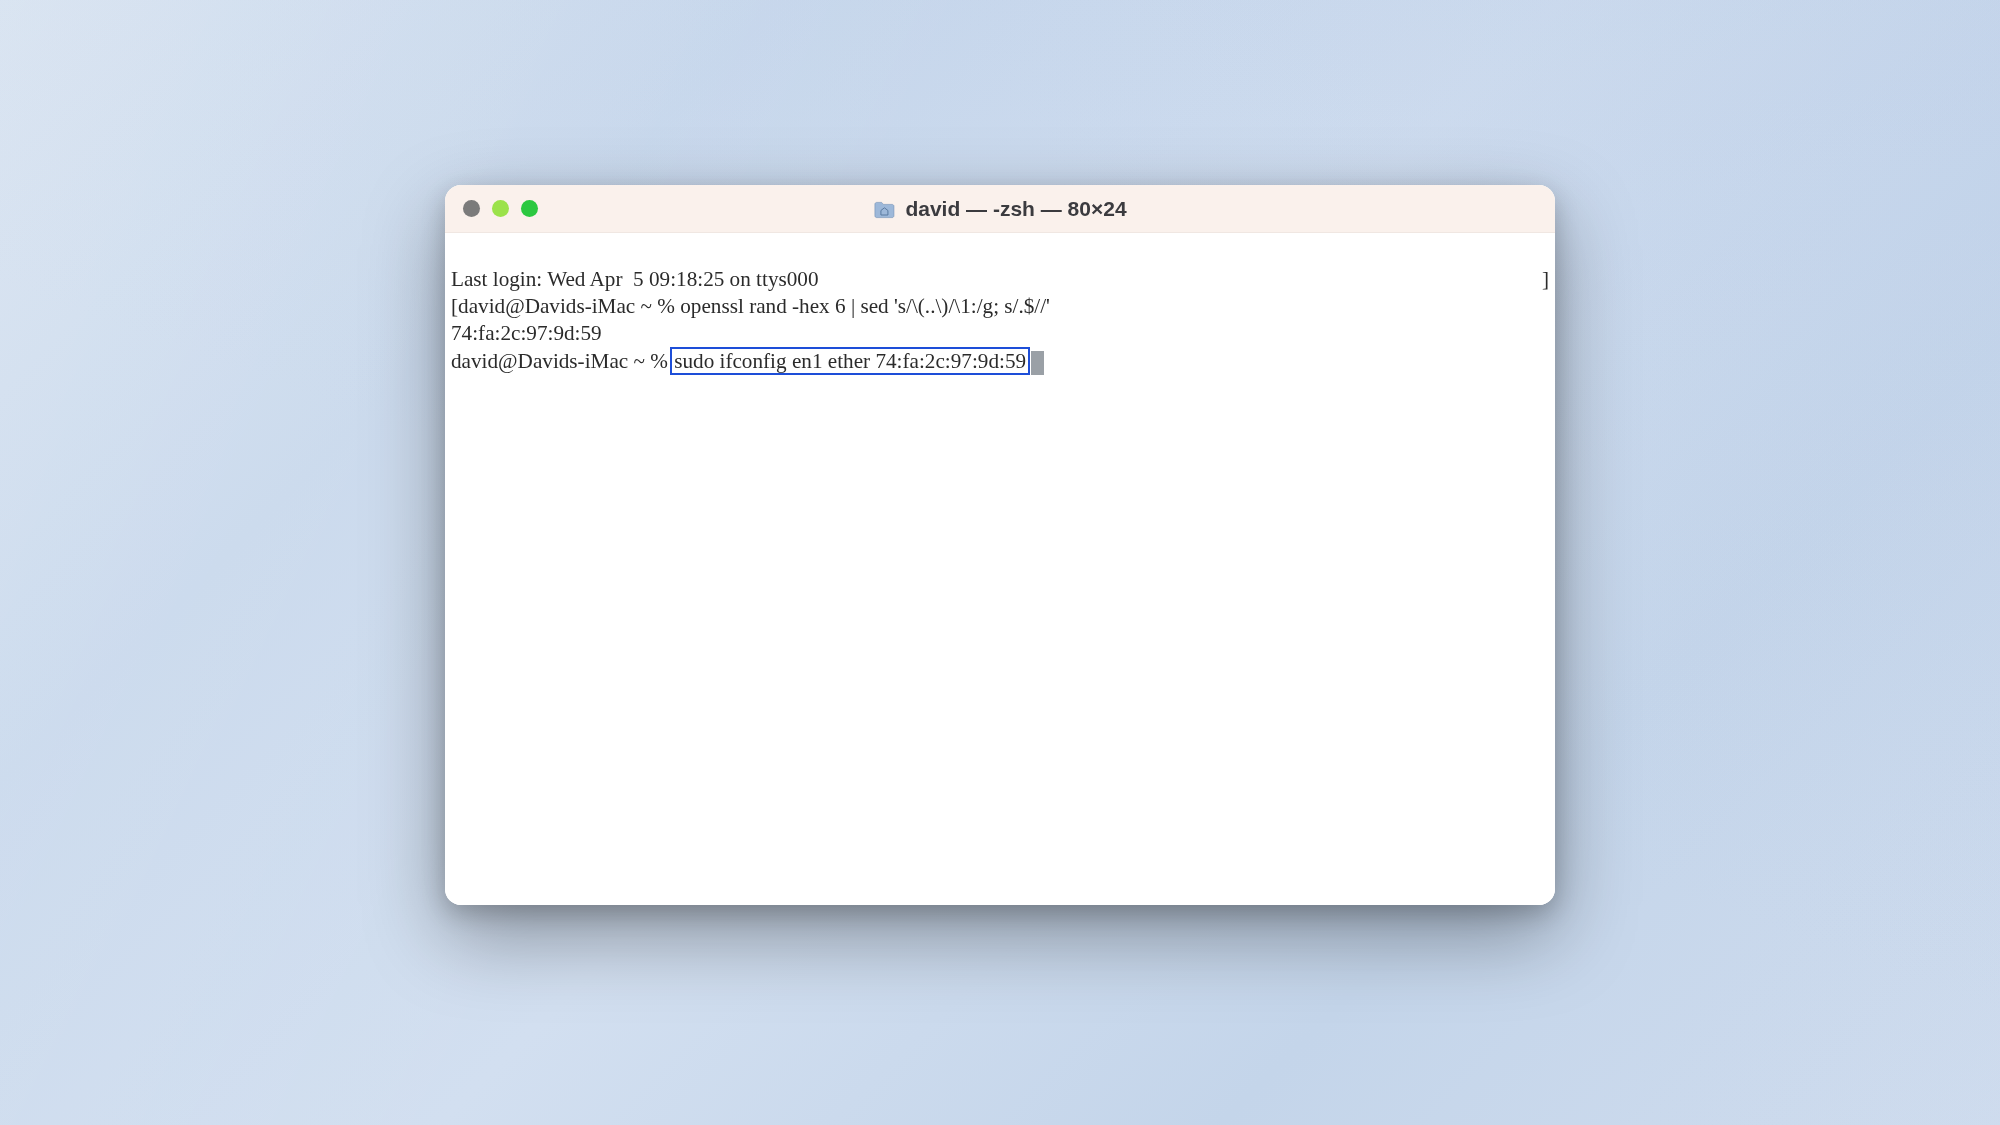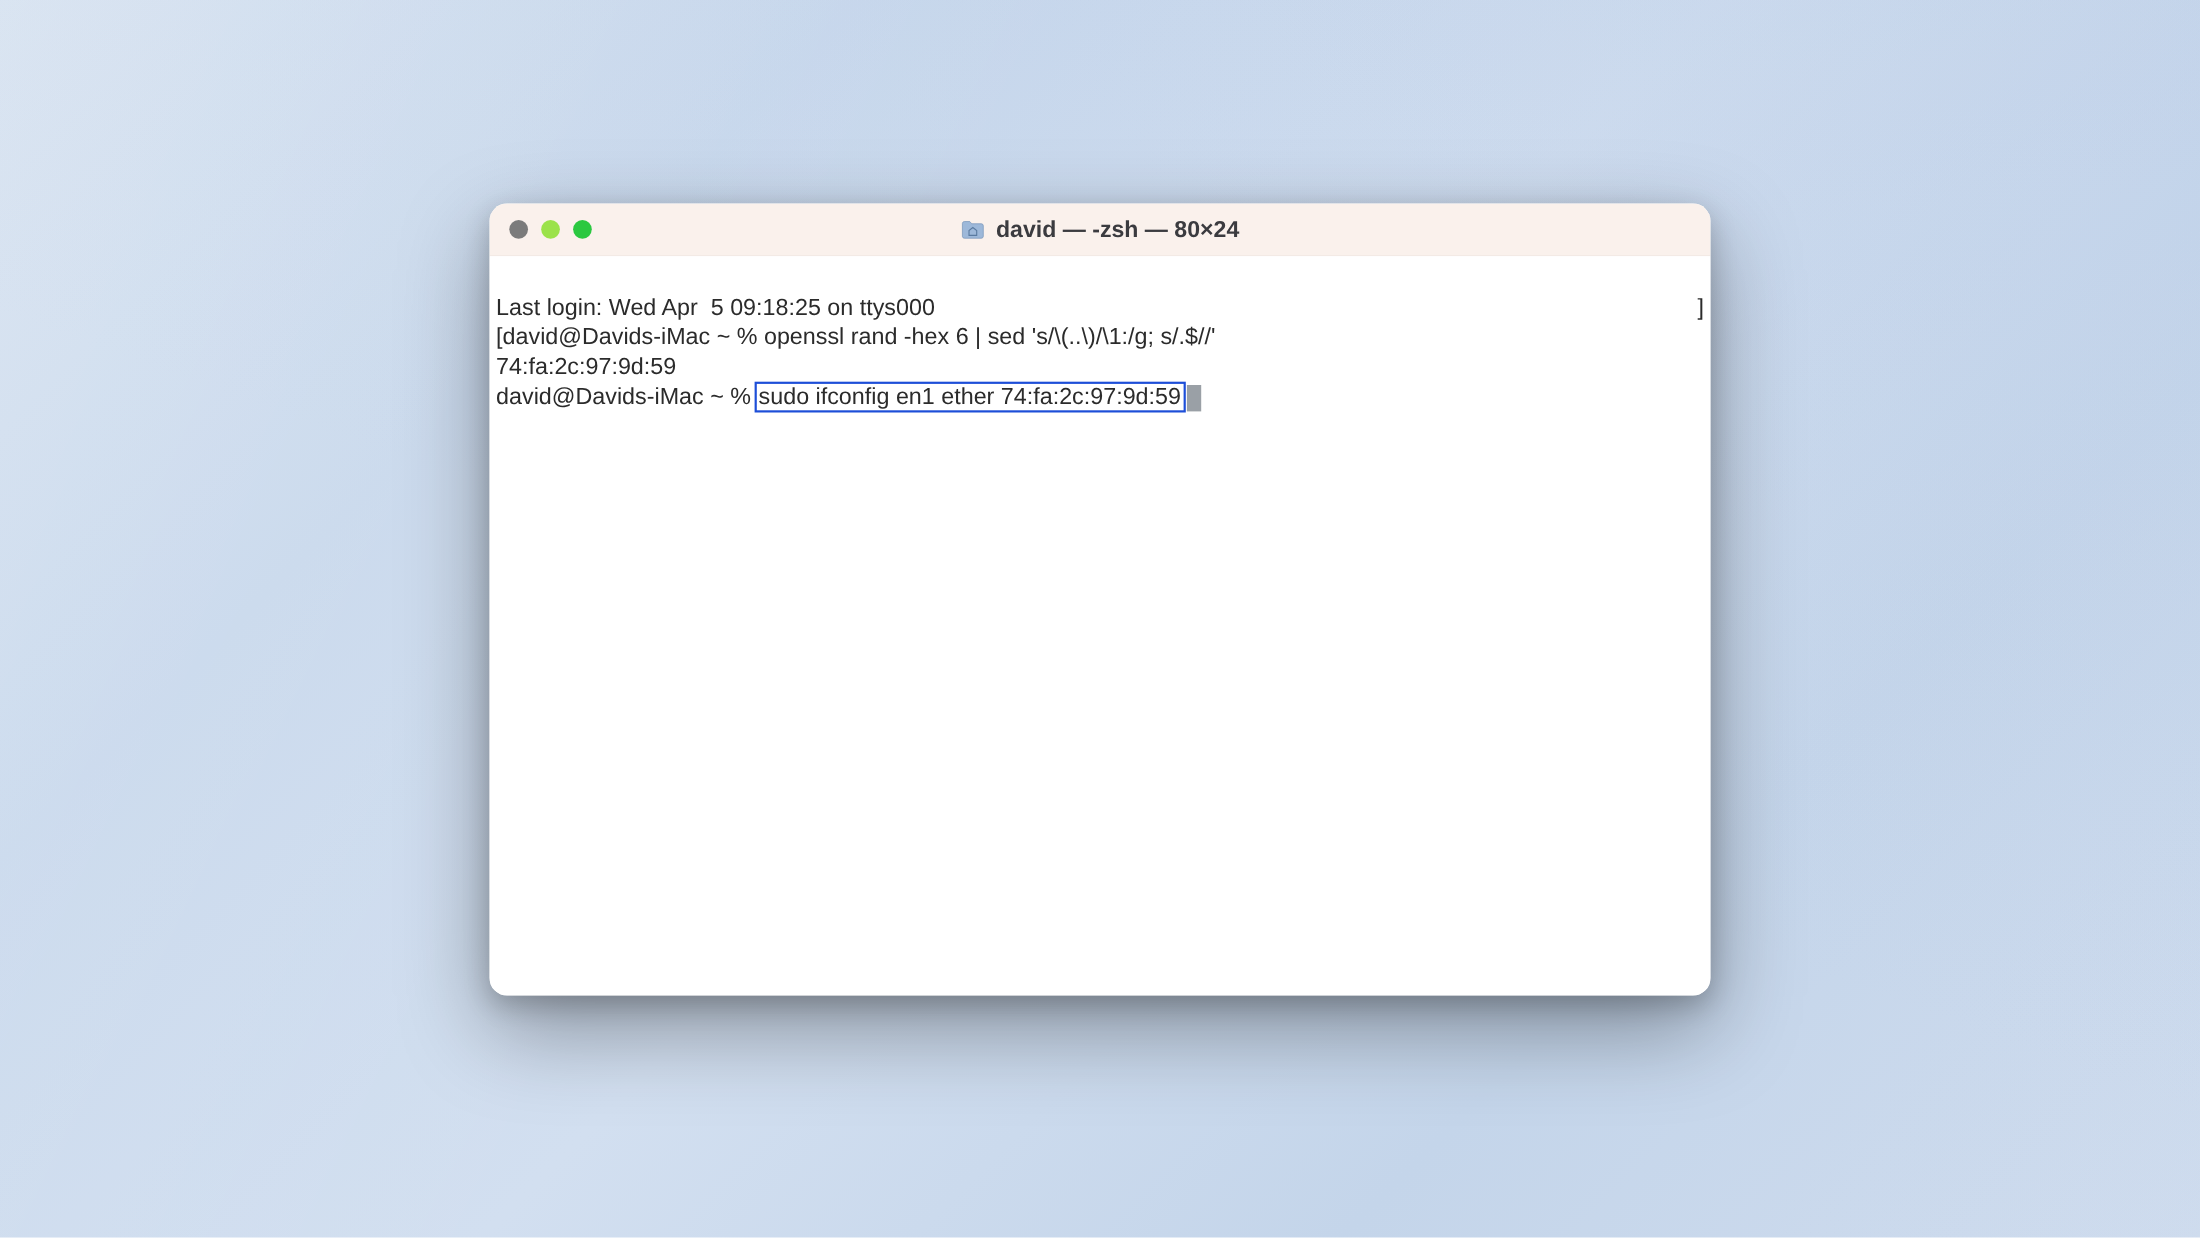--- a/index.html
+++ b/index.html
@@ -73,21 +73,21 @@
   }
   .folder-icon {
     width: 22px; height: 18px;
     display: inline-block;
   }
 
   .terminal-body {
     flex: 1;
     background: #ffffff;
     padding: 6px 6px;
-    font-family: Liberation Sans, sans-serif;
+    font-family: Liberation Serif, serif;
     font-size: 21.2px;
     line-height: 27px;
     color: #2b2b2b;
     white-space: pre;
     overflow: hidden;
     position: relative;
   }
 
   .line { display: block; }
   .bracket { color: #2b2b2b; }

